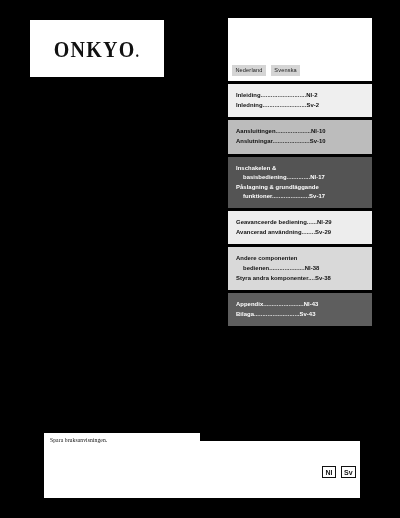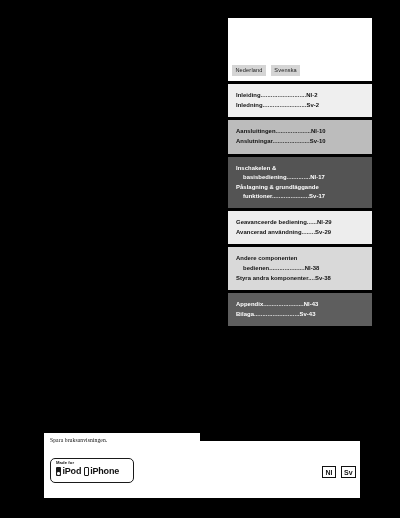--- a/index.html
+++ b/index.html
@@ -213,20 +213,25 @@
     padding: 1.5px 2px 1.5px 2px;
     min-width: 8px;
     text-align: center;
   }
 </style>
 </head>
 <body>
 
 <div class="page">
 
+  <div class="logo-panel">
+    <div class="logo-text">
+      <span>ONKYO</span><span class="dot">.</span>
+    </div>
+  </div>
 
   <div class="toc-column">
 
     <div class="toc-head">
       <div class="lang-tabs">
         <span class="lang-tab">Nederland</span>
         <span class="lang-tab">Svenska</span>
       </div>
     </div>
 
@@ -260,32 +265,19 @@
       <span class="toc-entry"><span>Bilaga</span><span>...........................</span><span>Sv-43</span></span>
     </div>
 
   </div>
 
   <div class="bottom-band-left"></div>
   <div class="bottom-band-wide"></div>
 
   <div class="save-note">Spara bruksanvisningen.</div>
 
-  <div class="made-for-badge">
-    <div class="made-for-label">Made for</div>
-    <div class="badge-row">
-      <span class="dev-group">
-        <span class="ipod-glyph"></span>
-        <span class="dev-name">iPod</span>
-      </span>
-      <span class="dev-group">
-        <span class="iphone-glyph"></span>
-        <span class="dev-name">iPhone</span>
-      </span>
-    </div>
-  </div>
 
   <div class="lang-marks">
     <span class="lang-mark">Nl</span>
     <span class="lang-mark">Sv</span>
   </div>
 
 </div>
 
 </body></html>

